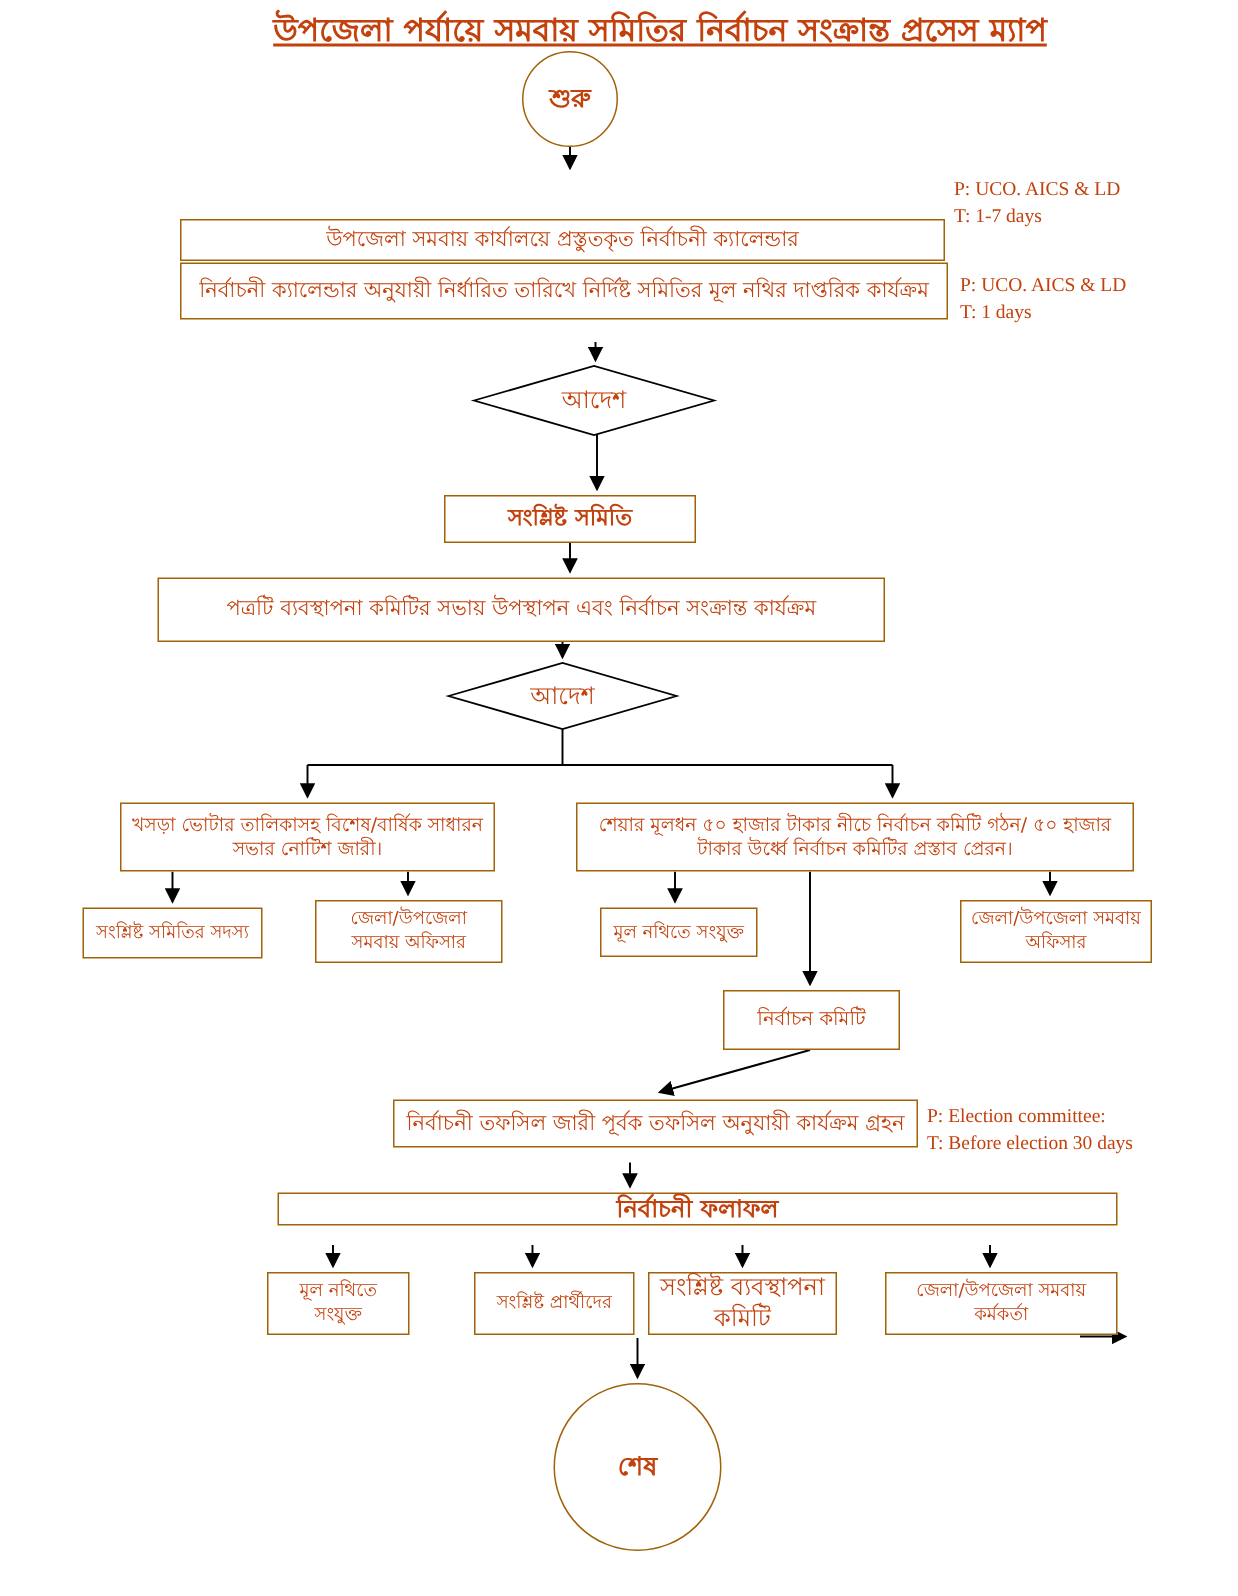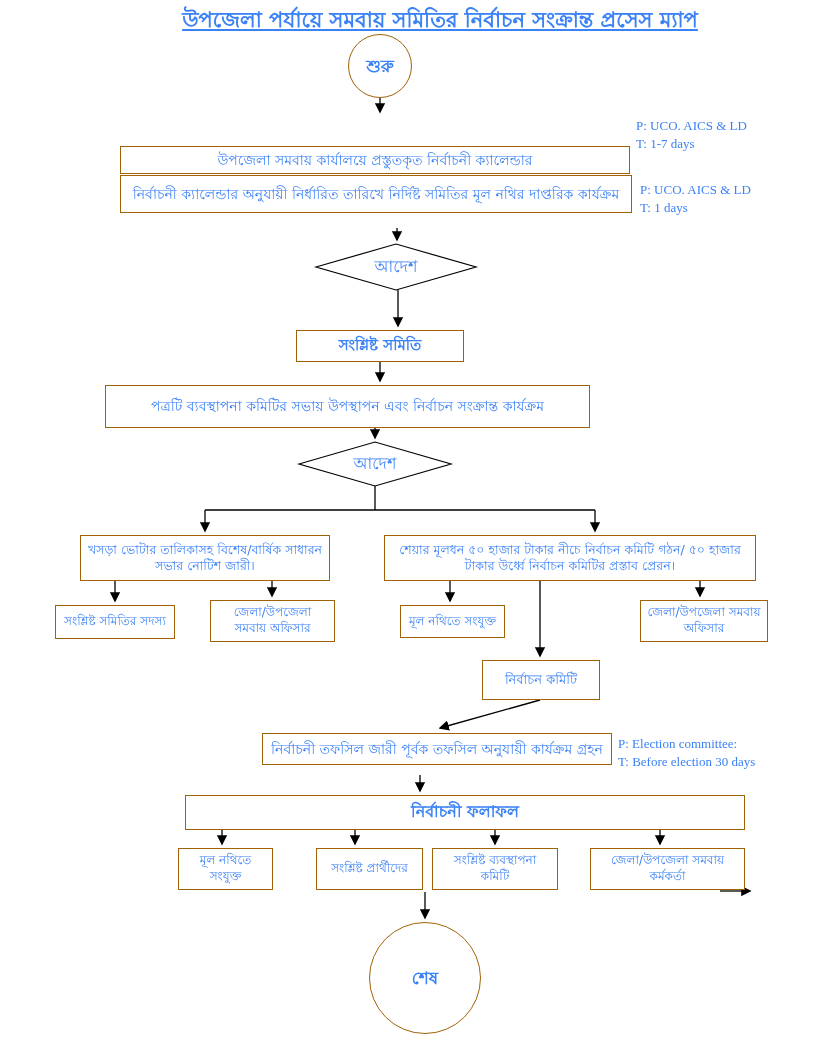--- a/index.html
+++ b/index.html
@@ -1,21 +1,21 @@
 <!DOCTYPE html>
 <html><head>
 <meta charset="utf-8">
 <style>
   html, body { margin: 0; padding: 0; background: #ffffff; }
   .canvas {
     position: relative;
     width: 825px;
     height: 1064px;
     background: #ffffff;
-    color: #3b82f6;
+    color: #c2410c;
     font-family: "DejaVu Sans", sans-serif;
     overflow: hidden;
   }
   .title {
     position: absolute;
     left: 55px; top: 4px; width: 770px;
     text-align: center;
     font-size: 21px;
     font-weight: bold;
     text-decoration: underline;
@@ -144,25 +144,25 @@
 
   <div class="node" style="left:482px;top:660px;width:118px;height:40px;font-size:13px;">নির্বাচন কমিটি</div>
 
   <div class="node" style="left:262px;top:733px;width:350px;height:32px;font-size:14px;">নির্বাচনী তফসিল জারী পূর্বক তফসিল অনুযায়ী কার্যক্রম গ্রহন</div>
 
   <div class="annotation" style="left:618px;top:735px;">
     <span>P: Election committee:</span>
     <span>T: Before election 30 days</span>
   </div>
 
-  <div class="node" style="left:185px;top:795px;width:560px;height:35px;font-size:16px;font-weight:bold;">নির্বাচনী ফলাফল</div>
+  <div class="node" style="left:185px;top:795px;width:560px;height:22px;font-size:16px;font-weight:bold;">নির্বাচনী ফলাফল</div>
 
   <div class="node" style="left:178px;top:848px;width:95px;height:42px;font-size:12px;">মূল নথিতে সংযুক্ত</div>
 
   <div class="node" style="left:316px;top:848px;width:107px;height:42px;font-size:12px;">সংশ্লিষ্ট প্রার্থীদের</div>
 
-  <div class="node" style="left:432px;top:848px;width:126px;height:42px;font-size:12px;">সংশ্লিষ্ট ব্যবস্থাপনা কমিটি</div>
+  <div class="node" style="left:432px;top:848px;width:126px;height:42px;font-size:16px;">সংশ্লিষ্ট ব্যবস্থাপনা কমিটি</div>
 
   <div class="node" style="left:590px;top:848px;width:155px;height:42px;font-size:12px;">জেলা/উপজেলা সমবায় কর্মকর্তা</div>
 
   <div class="node circle" style="left:369px;top:922px;width:112px;height:112px;">শেষ</div>
 
 </div>
 
 </body></html>

